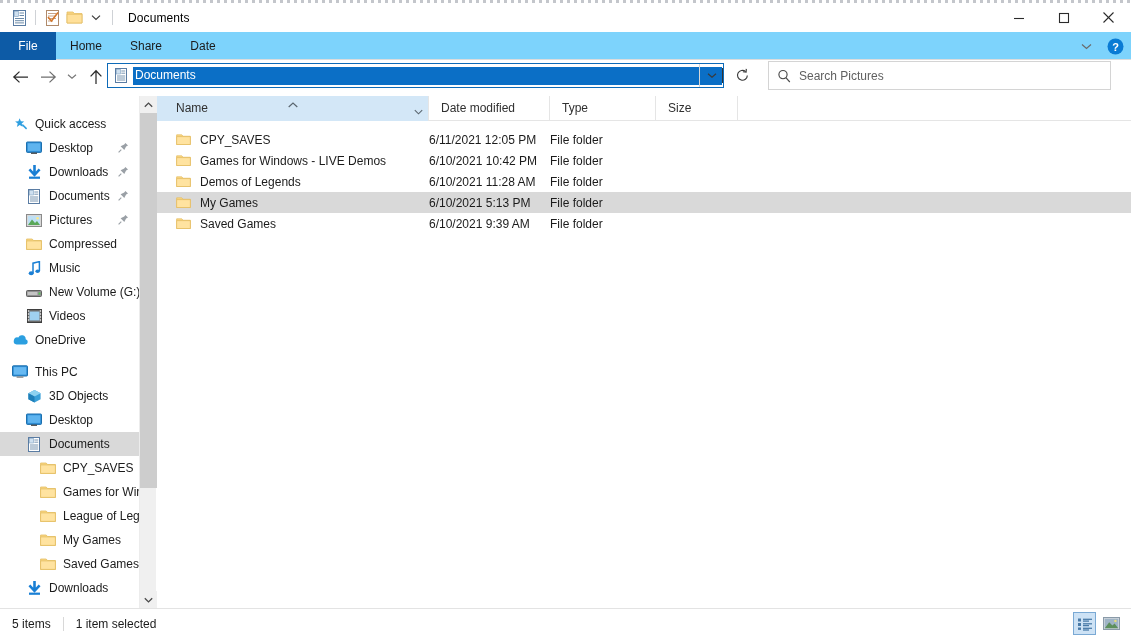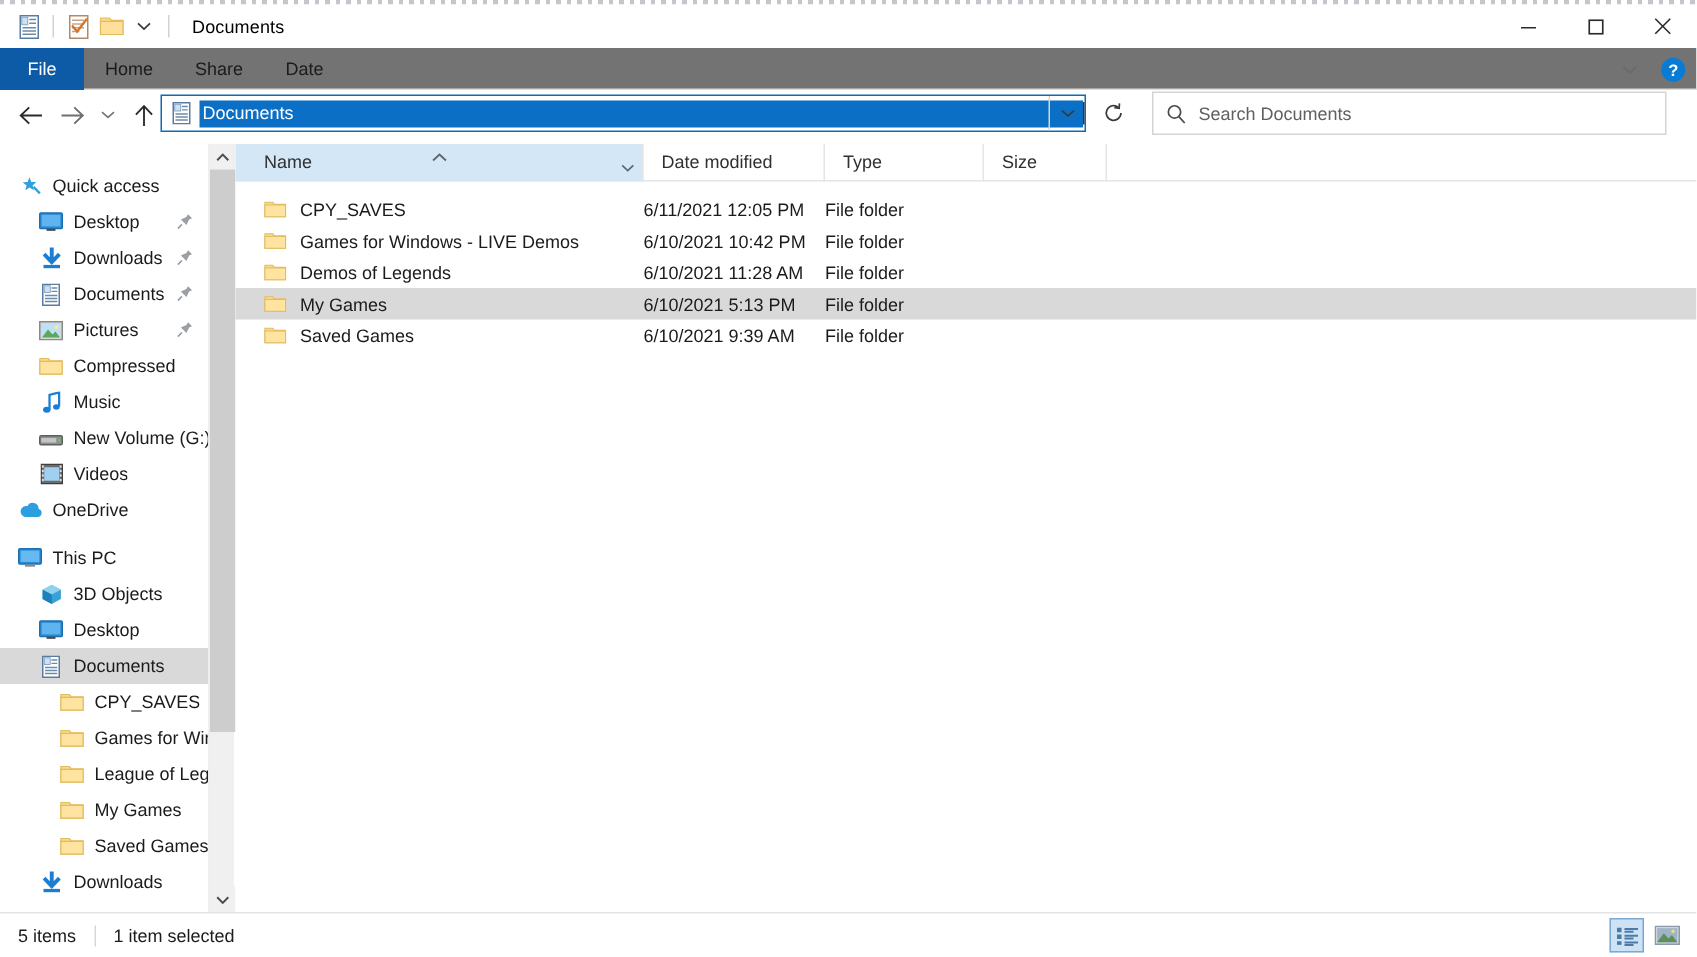--- a/index.html
+++ b/index.html
@@ -40,21 +40,21 @@
   }
   .cap-btn {
     width: 45px; height: 29px; display: flex; align-items: center; justify-content: center;
     background: transparent;
   }
   .cap-btn svg { display: block; }
 
   
   .ribbon {
     position: absolute; left: 0; top: 32px; width: 1131px; height: 28px;
-    background: #737373; border-bottom: 1px solid #dcdcdc;
+    background: #7dd3fc; border-bottom: 1px solid #dcdcdc;
     display: flex; align-items: stretch;
   }
   .tab {
     display: flex; align-items: center; justify-content: center;
     height: 28px; font-size: 12px; color: #1b1b1b; padding: 0 14px;
     min-width: 54px;
   }
   .tab.file {
     background: #0d5ba6; color: #ffffff; min-width: 56px; font-size: 12px;
   }
@@ -329,21 +329,21 @@
     </svg>
   </div>
 
   <div class="search-wrap">
     <div class="search-icon">
       <svg width="14" height="14" viewBox="0 0 14 14">
         <circle cx="6" cy="5.6" r="4.1" fill="none" stroke="#4a4a4a" stroke-width="1.15"></circle>
         <line x1="8.9" y1="8.7" x2="12.8" y2="13" stroke="#4a4a4a" stroke-width="1.15"></line>
       </svg>
     </div>
-    <span class="search-ph">Search Documents</span>
+    <span class="search-ph">Search Pictures</span>
   </div>
 
   <div class="sidebar">
 
     <div class="side-item" style="margin-top:16px">
       <span class="side-ico">
         <svg width="15" height="15" viewBox="0 0 15 15">
           <path d="M6.6 1.2 L7.9 4.3 L11.2 4.4 L8.7 6.6 L9.6 9.8 L6.7 8 L3.9 9.9 L4.7 6.6 L2.1 4.5 L5.4 4.3 Z" fill="#2f9fe0"></path>
           <path d="M9.3 7.6 L13.6 11.9" stroke="#2f9fe0" stroke-width="1.5"></path>
         </svg>

